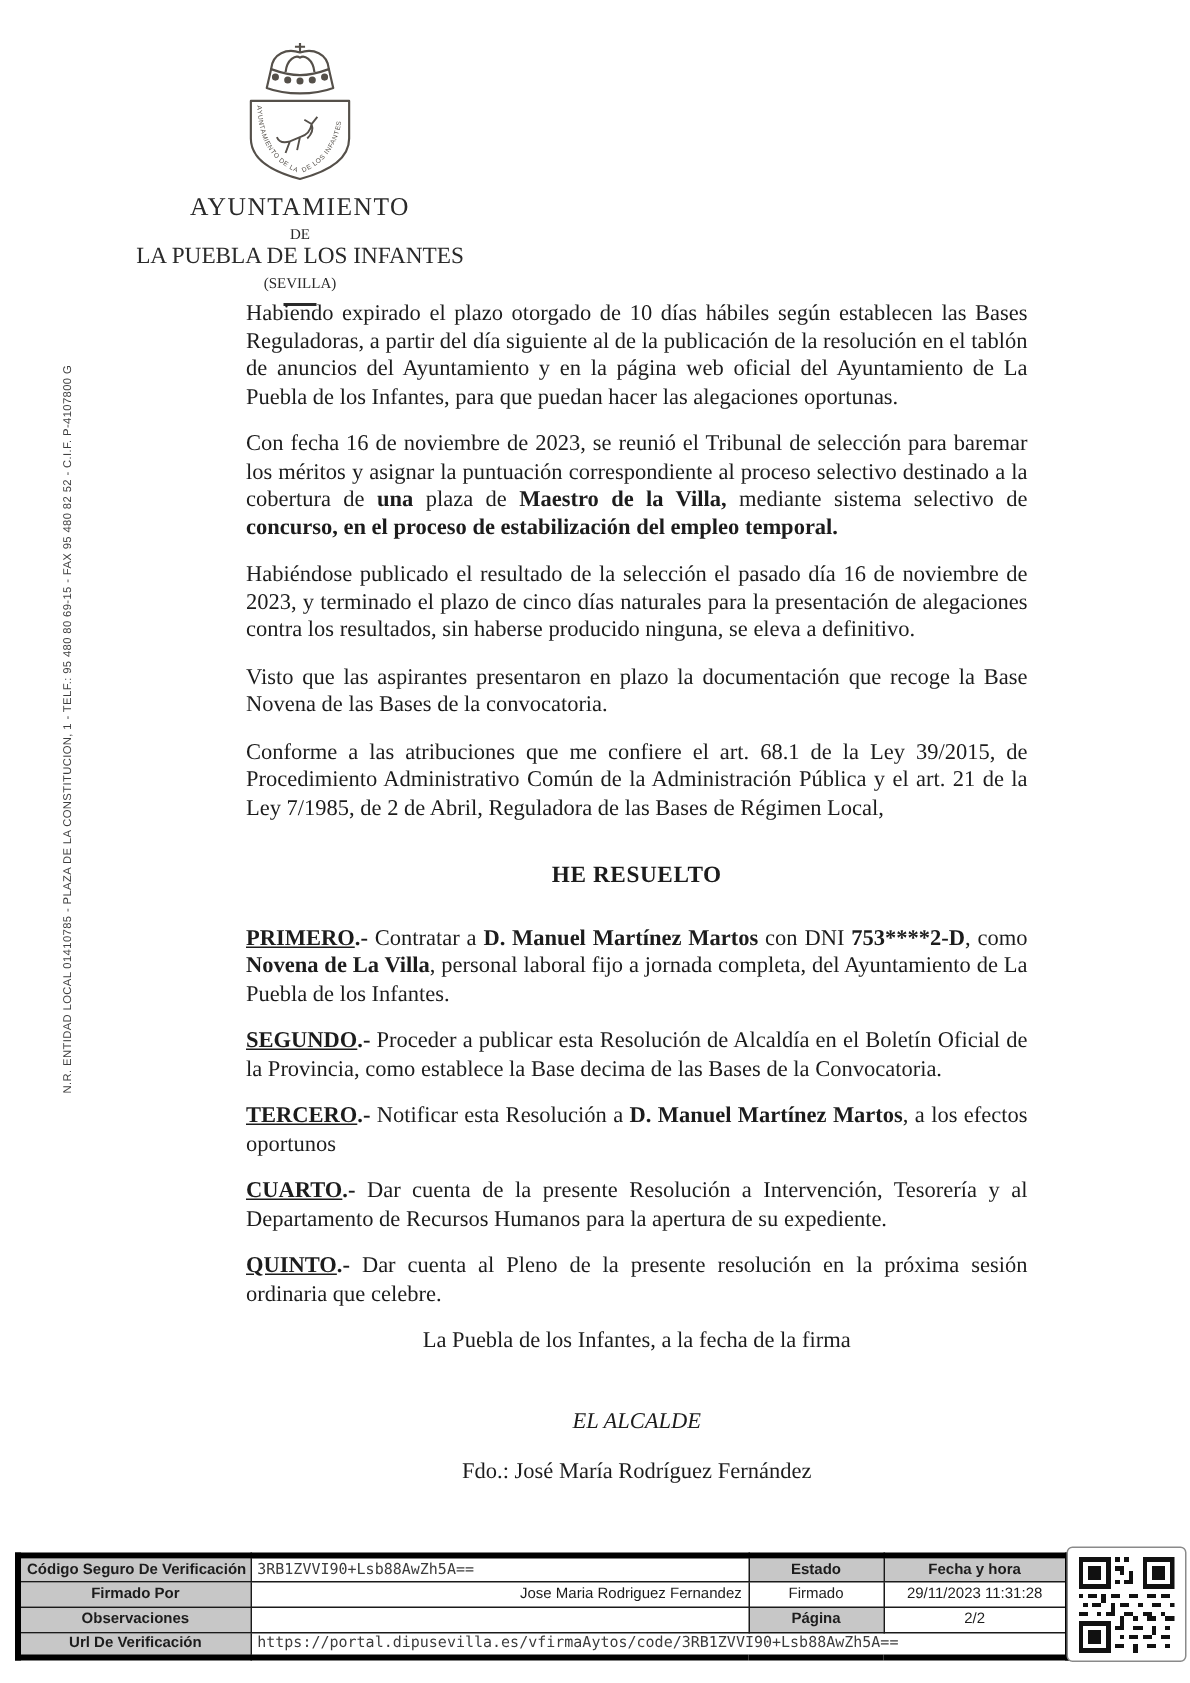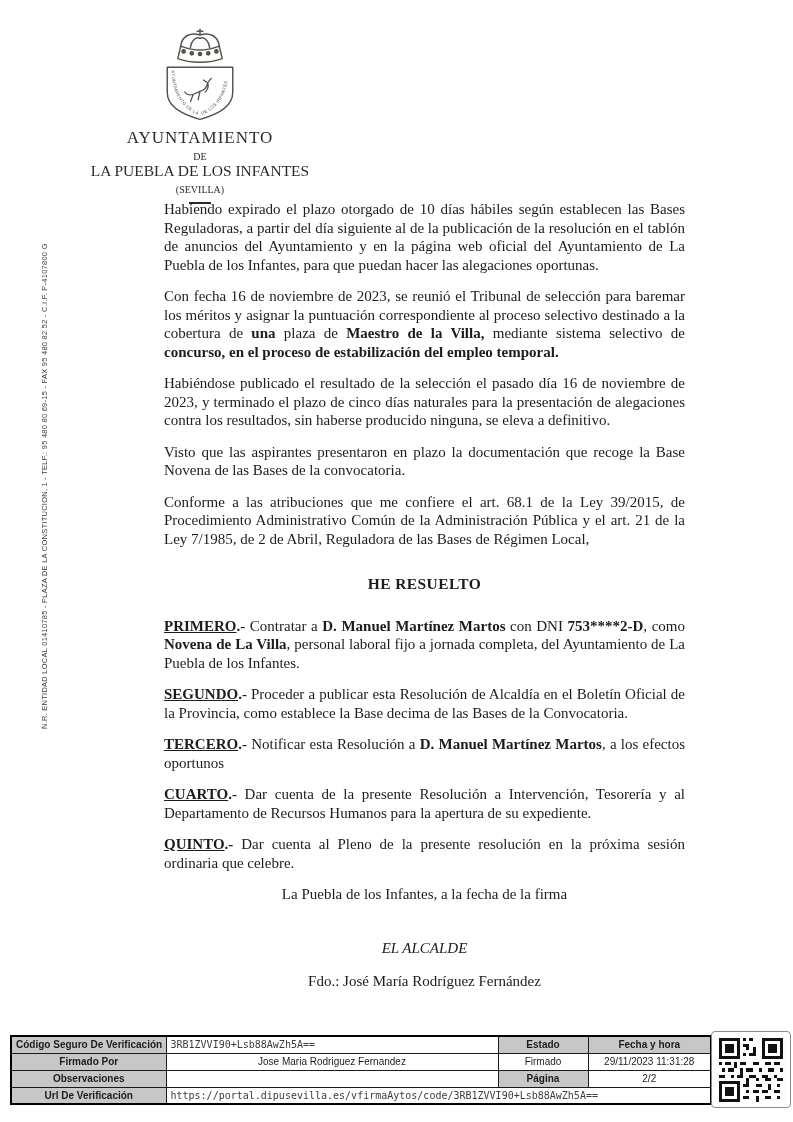--- a/index.html
+++ b/index.html
@@ -38,23 +38,23 @@
   .b { font-weight:bold; }
   .u { text-decoration:underline; }
 
   
   .vtable {
     position:absolute; left:10px; top:1035px; width:700px;
     border-collapse:collapse; font-family:"Liberation Sans", sans-serif;
     font-size:10px; color:#1c1c1c; table-layout:fixed;
   }
   .vtable td { border:1px solid #1a1a1a; height:17px; padding:1px 4px; overflow:hidden; white-space:nowrap; }
-  .vtable { border:2px solid #000000;padding-left:24px; }
+  .vtable { border:4px solid #000000;padding-left:24px; }
   .vtable .lbl { background:#c7c7c7; font-weight:bold; text-align:center; }
-  .vtable .val { background:#ffffff; text-align:center; }
+  .vtable .val { background:#ffffff; text-align:right; }
   .vtable .cen { text-align:center; }
   .vtable .mono { font-family:"DejaVu Sans Mono", monospace; font-size:10px; color:#3c3c3c; text-align:left; }
 
   .qr-box {
     position:absolute; left:711px; top:1031px; width:80px; height:77px;
     border:1px solid #8a8a8a; border-radius:4px;
     display:flex; align-items:center; justify-content:center; background:#fff;
   }
 </style>
 </head>

